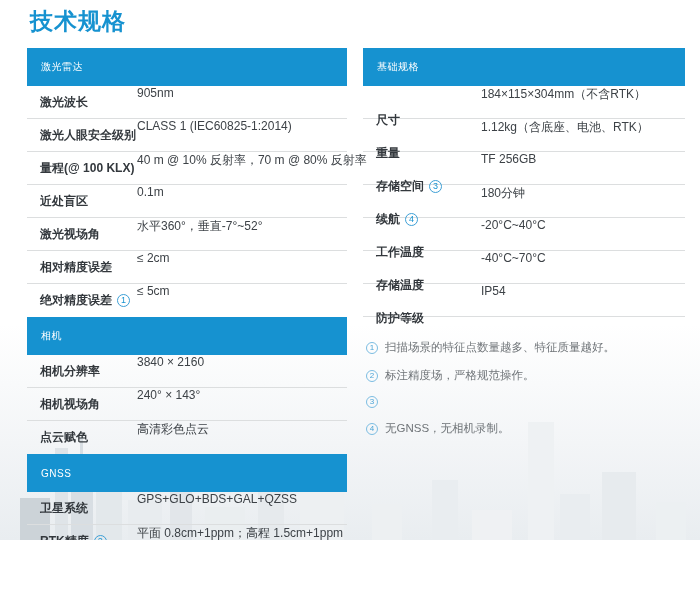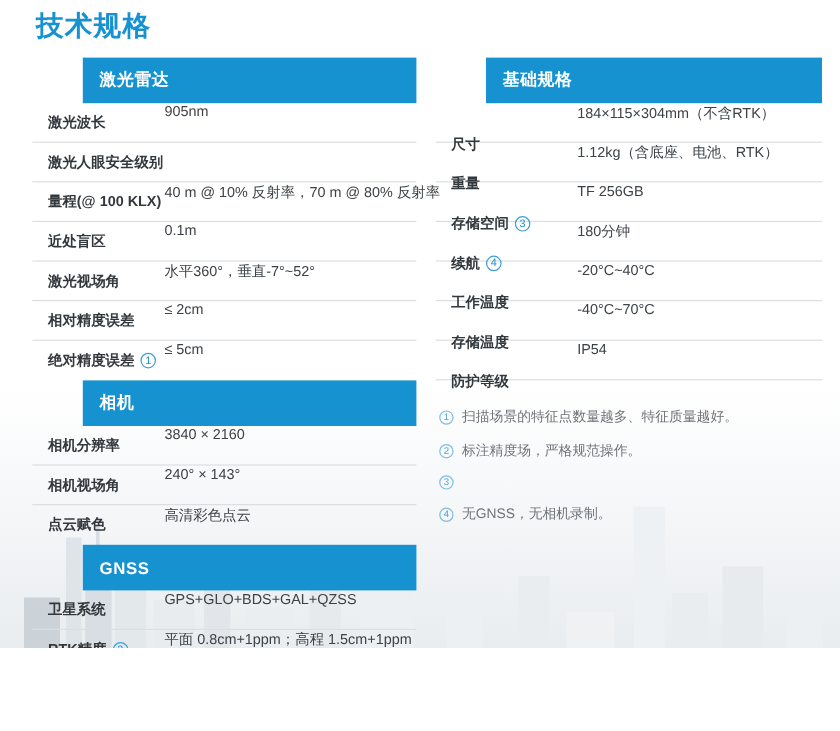--- a/index.html
+++ b/index.html
@@ -18,22 +18,22 @@
     font-size:23px; font-weight:bold; color:#1692d0; letter-spacing:1px;
   }
   .columns {
     position:absolute; top:48px; left:27px; z-index:2;
     display:flex; gap:16px;
   }
   .col-left  { width:320px; }
   .col-right { width:322px; }
   .sec-header {
     height:38px; background:#1692d0; color:#ffffff;
-    font-size:14px; font-weight:bold; letter-spacing:0.5px;
-    display:flex; align-items:center; padding-left:14px;margin-left:42px;
+    font-size:10px; font-weight:normal; letter-spacing:0.5px;
+    display:flex; align-items:center; padding-left:14px;
   }
   .row {
     display:flex; height:33px;
     border-bottom:1px solid #dcdedf; padding-left:13px;
     font-size:12px; background:transparent;
   }
   .spec-section .row:last-child { border-bottom:none; }
   .spec-section.end .row:last-child { border-bottom:1px solid #dcdedf; }
   .row .label {
     width:97px; flex:none; font-weight:bold; color:#33383d;
@@ -92,20 +92,21 @@
     <div class="col-left">
 
       <div class="spec-section">
         <div class="sec-header">激光雷达</div>
         <div class="row">
           <span class="label">激光波长</span>
           <span class="value">905nm</span>
         </div>
         <div class="row">
           <span class="label">激光人眼安全级别</span>
+          <span class="value">CLASS 1 (IEC60825-1:2014)</span>
         </div>
         <div class="row">
           <span class="label">量程(@ 100 KLX)</span>
           <span class="value">40 m @ 10% 反射率，70 m @ 80% 反射率</span>
         </div>
         <div class="row">
           <span class="label">近处盲区</span>
           <span class="value">0.1m</span>
         </div>
         <div class="row">

